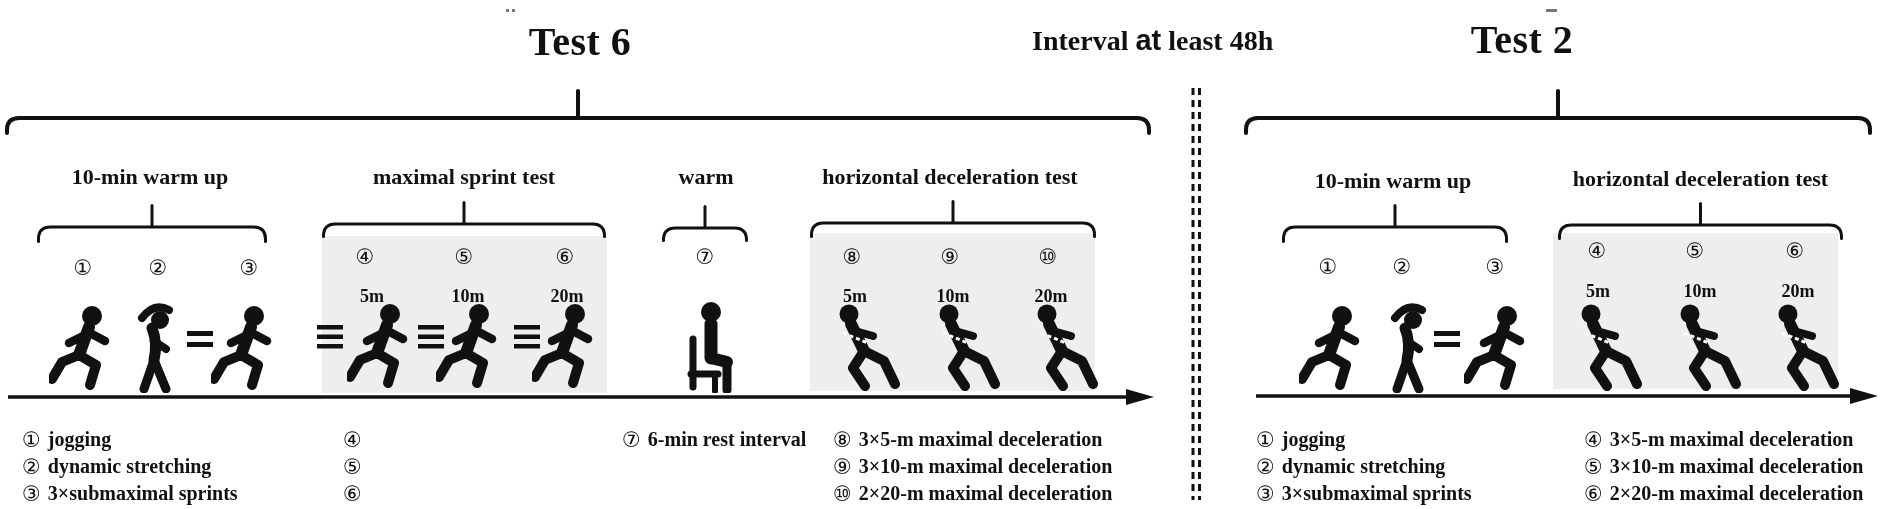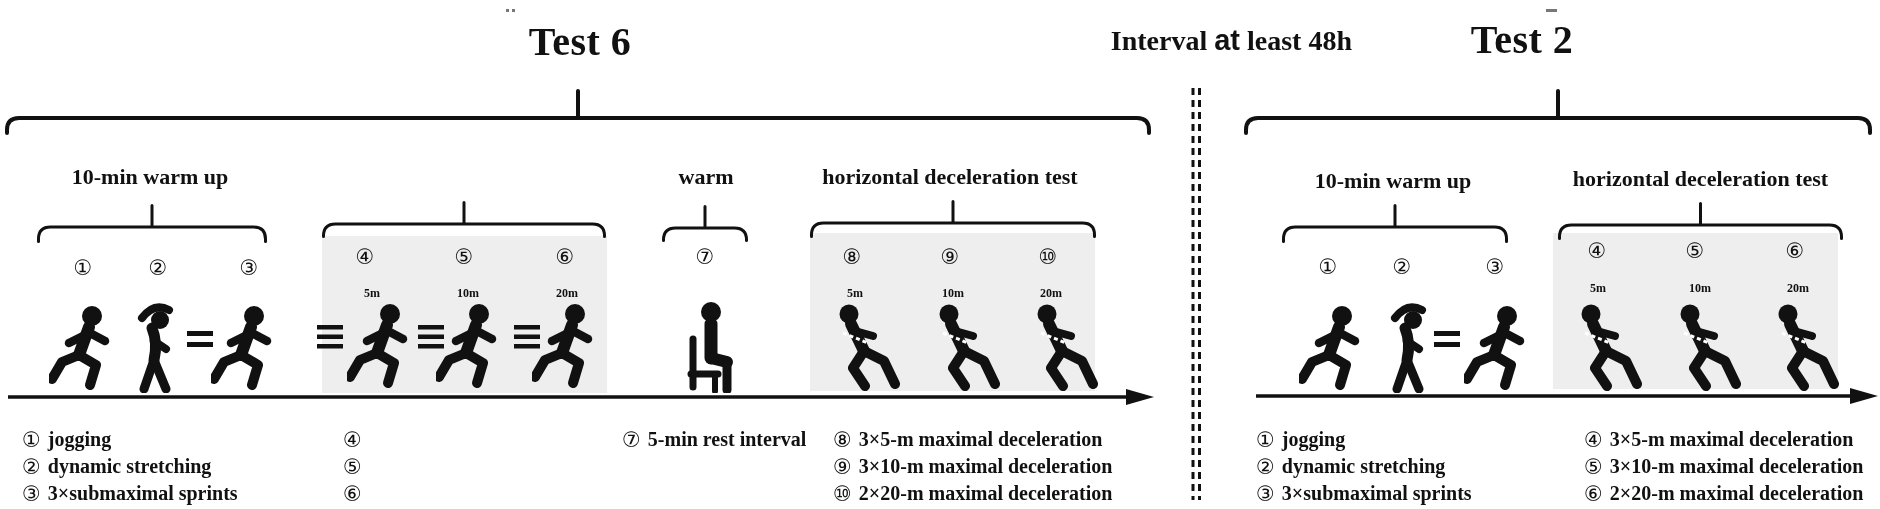--- a/index.html
+++ b/index.html
@@ -3,28 +3,28 @@
 <meta charset="utf-8">
 <style>
   :root{ --ink:#111111; --box:#eeeeee; }
   html,body{margin:0;padding:0;background:#ffffff;}
   #canvas{
     position:relative; width:1880px; height:509px; background:#ffffff;
     font-family:"Liberation Serif", serif; color:var(--ink); overflow:hidden;
   }
   .abs{position:absolute;}
   .title{position:absolute; font-weight:bold; font-size:40px; text-align:center; letter-spacing:.5px;}
-  .interval{position:absolute; font-weight:bold; font-size:28px; text-align:right; white-space:nowrap;}
+  .interval{position:absolute; font-weight:bold; font-size:28px; text-align:left; white-space:nowrap;}
   .interval .sans{font-family:"Liberation Sans", sans-serif; font-size:29px;}
   .seclabel{position:absolute; font-weight:bold; font-size:22px; text-align:center; white-space:nowrap;}
   .box{position:absolute; background:var(--box);}
   .brace{position:absolute;}
   .num{position:absolute; width:26px; text-align:center; font-family:"DejaVu Sans", sans-serif;
        font-size:21px; line-height:22px; color:var(--ink);}
-  .dist{position:absolute; width:54px; text-align:center; font-weight:bold; font-size:12px;}
+  .dist{position:absolute; width:54px; text-align:center; font-weight:bold; font-size:18px;}
   .fig{position:absolute;}
   .legend{position:absolute;}
   .lrow{display:flex; align-items:center; gap:7px; height:27px; white-space:nowrap;}
   .lrow .lnum{font-family:"DejaVu Sans", sans-serif; font-size:21px;}
   .lrow .ltxt{font-weight:bold; font-size:20px;}
   .artifact{position:absolute; background:#777;}
 </style>
 </head>
 <body>
 
@@ -98,20 +98,21 @@
   <div class="brace" style="left:1244px;top:88px;width:628px;height:47px"><svg width="628" height="47" viewBox="0 0 628 47">
         <path d="M2 45 L2 42 Q2 30 14 30 L614 30 Q626 30 626 42 L626 45 M314 29 L314 3" fill="none" stroke="#111111" stroke-width="4" stroke-linecap="round" stroke-linejoin="round"></path>
       </svg></div>
 
   <svg class="abs" style="left:1189px;top:88px" width="14" height="412">
     <line x1="4" y1="0" x2="4" y2="412" stroke="#111" stroke-width="3" stroke-dasharray="7 5"></line>
     <line x1="10.5" y1="0" x2="10.5" y2="412" stroke="#111" stroke-width="3" stroke-dasharray="7 5"></line>
   </svg>
 
   <div class="seclabel" style="left:30px;top:164px;width:240px">10-min warm up</div>
+  <div class="seclabel" style="left:344px;top:164px;width:240px">maximal sprint test</div>
   <div class="seclabel" style="left:646px;top:164px;width:120px">warm</div>
   <div class="seclabel" style="left:808px;top:164px;width:284px">horizontal deceleration test</div>
   <div class="seclabel" style="left:1273px;top:168px;width:240px">10-min warm up</div>
   <div class="seclabel" style="left:1558px;top:166px;width:285px">horizontal deceleration test</div>
 
   <div class="brace" style="left:37px;top:203px;width:230px;height:40px"><svg width="230" height="40" viewBox="0 0 230 40">
         <path d="M1.5 38.5 L1.5 36 Q1.5 24 13.5 24 L216.5 24 Q228.5 24 228.5 36 L228.5 38.5 M115 23 L115 2.5" fill="none" stroke="#111111" stroke-width="3" stroke-linecap="round" stroke-linejoin="round"></path>
       </svg></div>
   <div class="brace" style="left:322px;top:200px;width:284px;height:38px"><svg width="284" height="38" viewBox="0 0 284 38">
         <path d="M1.5 36.5 L1.5 36 Q1.5 24 13.5 24 L270.5 24 Q282.5 24 282.5 36 L282.5 36.5 M142 23 L142 2.5" fill="none" stroke="#111111" stroke-width="3" stroke-linecap="round" stroke-linejoin="round"></path>
@@ -256,21 +257,21 @@
     <div class="lrow">
         <span class="lnum">⑤</span>
       </div>
     <div class="lrow">
         <span class="lnum">⑥</span>
       </div>
   </div>
   <div class="legend" style="left:622px;top:426px">
     <div class="lrow">
         <span class="lnum">⑦</span>
-        <span class="ltxt">5-min rest interval</span>
+        <span class="ltxt">6-min rest interval</span>
       </div>
   </div>
   <div class="legend" style="left:833px;top:426px">
     <div class="lrow">
         <span class="lnum">⑧</span>
         <span class="ltxt">3×5-m maximal deceleration</span>
       </div>
     <div class="lrow">
         <span class="lnum">⑨</span>
         <span class="ltxt">3×10-m maximal deceleration</span>

